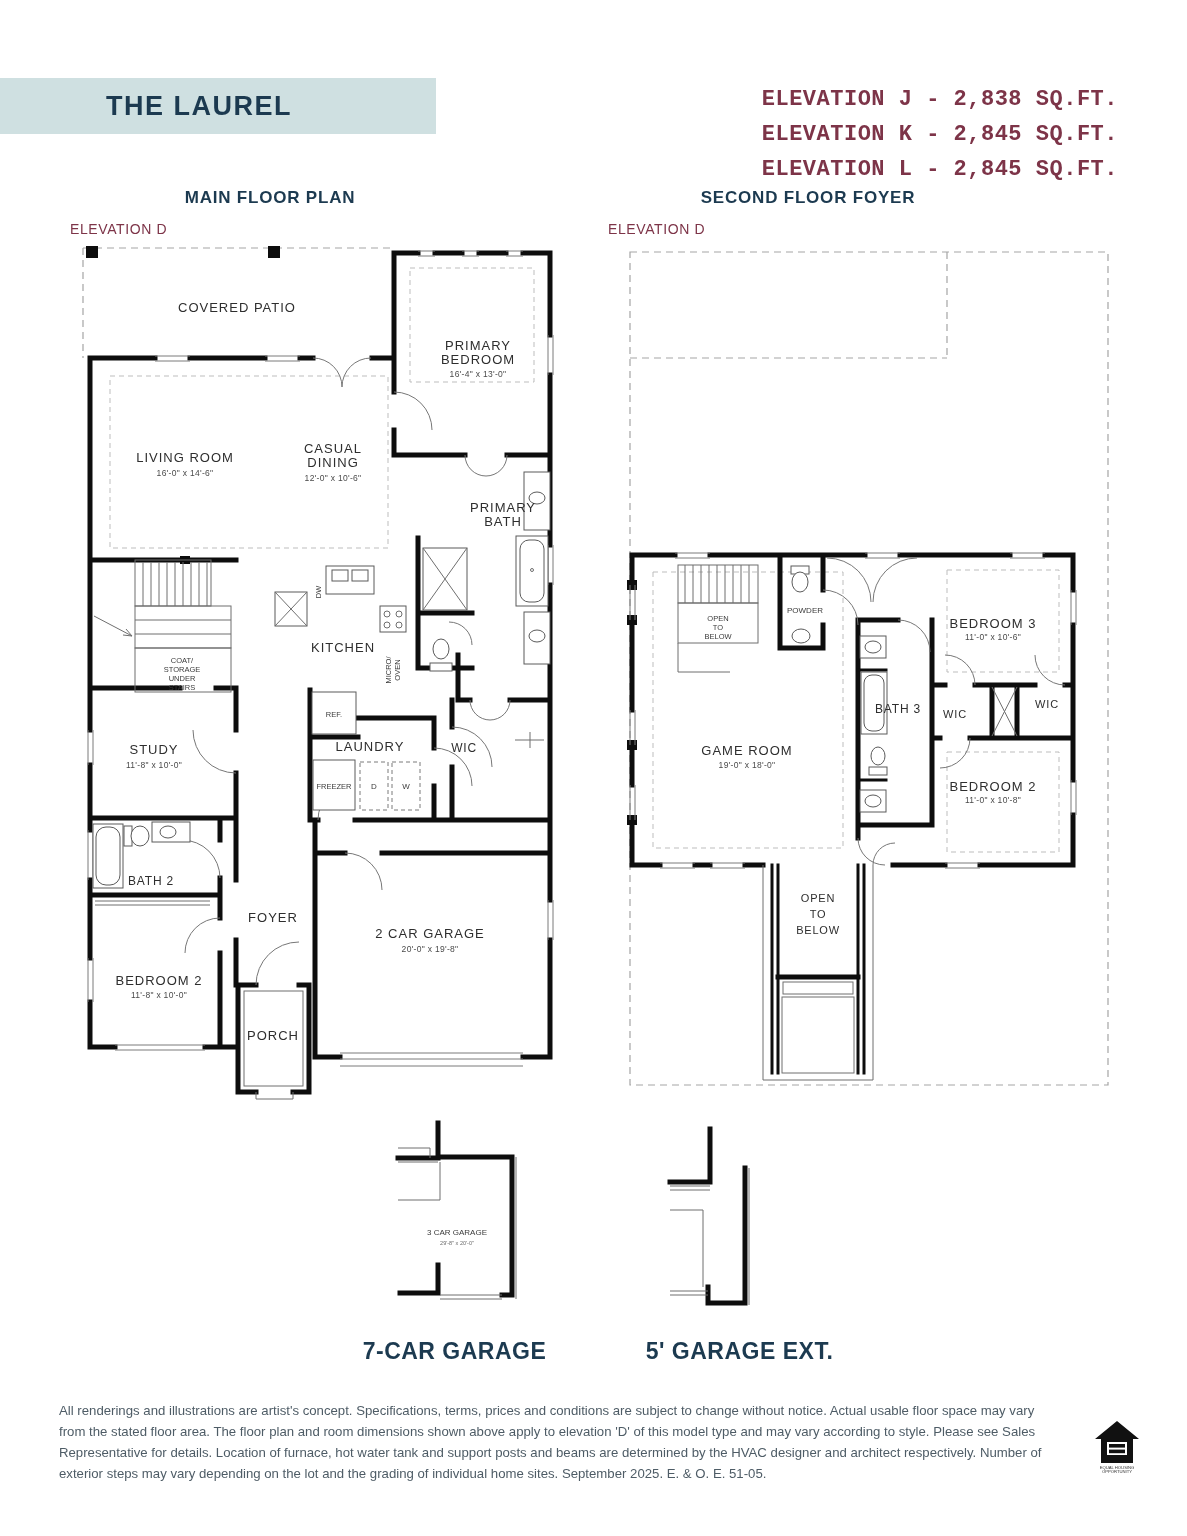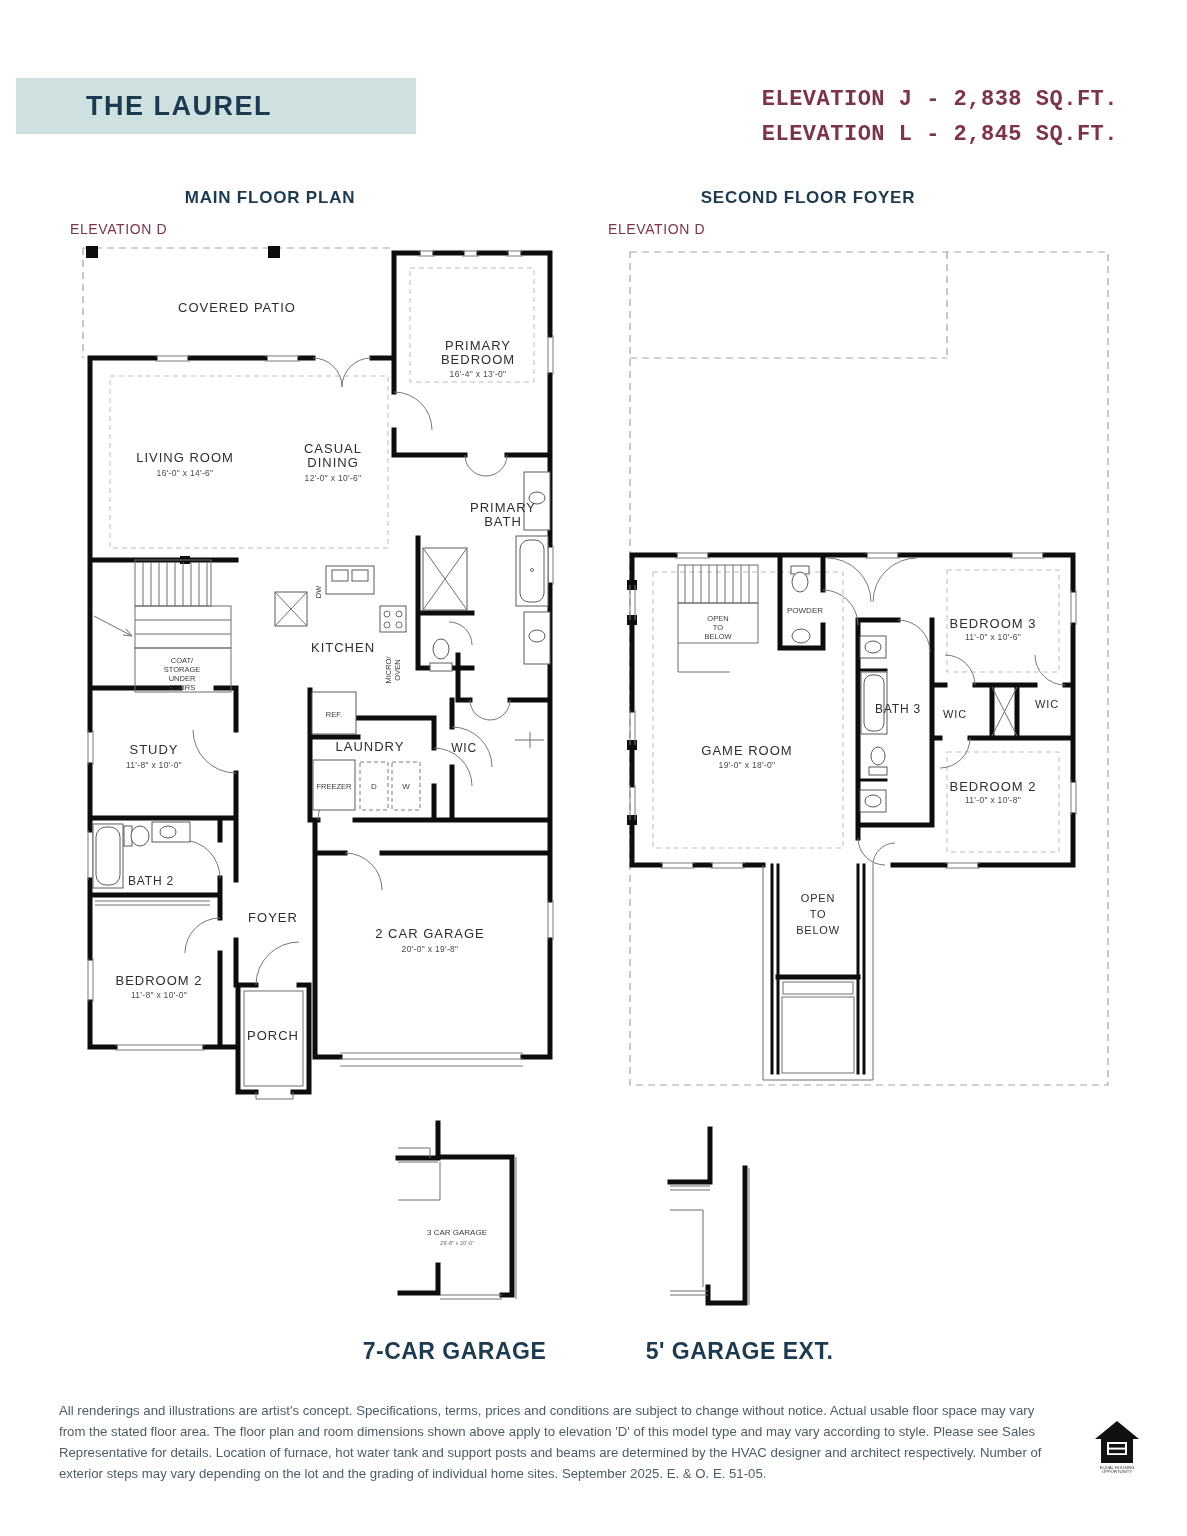--- a/index.html
+++ b/index.html
@@ -1,18 +1,18 @@
 <!DOCTYPE html>
 <html style="--navy: #1c3a50; --maroon: #7d3448; --banner: #cfe0e1;"><head>
 <meta charset="utf-8">
 <style>
   html,body{margin:0;padding:0;background:#e8e8e8;}
   .page{position:relative;width:1187px;height:1536px;background:#ffffff;overflow:hidden;
         font-family:"Liberation Sans", sans-serif;}
-  .banner{position:absolute;left:16px;top:78px;width:400px;height:56px;background:var(--banner,#cfe0e1);}
+  .banner{position:absolute;left:0;top:78px;width:400px;height:56px;background:var(--banner,#cfe0e1);padding-left:36px;}
   .banner .title{line-height:56px;padding-left:70px;font-size:27px;font-weight:bold;
         letter-spacing:1.5px;color:var(--navy,#1c3a50);}
   .elevations{position:absolute;top:82px;right:69px;text-align:right;color:var(--maroon,#7d3448);
         font-size:22px;font-weight:bold;letter-spacing:.5px;line-height:35px;font-family:Liberation Mono, monospace;}
   .plan-head{position:absolute;width:400px;}
   .plan-head .h1{font-size:17px;font-weight:bold;letter-spacing:.8px;color:var(--navy,#1c3a50);text-align:center;}
   .plan-head .h2{font-size:14px;letter-spacing:.6px;color:var(--maroon,#7d3448);margin-top:13px;}
   .main-head{left:70px;top:188px;}
   .second-head{left:608px;top:188px;}
   svg{position:absolute;}
@@ -43,20 +43,21 @@
 </head>
 <body>
 
 <div class="page">
 
   <div class="banner">
     <div class="title">THE LAUREL</div>
   </div>
   <div class="elevations">
     <div>ELEVATION J - 2,838 SQ.FT.</div>
+    <div>ELEVATION K - 2,845 SQ.FT.</div>
     <div>ELEVATION L - 2,845 SQ.FT.</div>
   </div>
 
   <div class="plan-head main-head">
     <div class="h1">MAIN FLOOR PLAN</div>
     <div class="h2">ELEVATION D</div>
   </div>
   <div class="plan-head second-head">
     <div class="h1">SECOND FLOOR FOYER</div>
     <div class="h2">ELEVATION D</div>

